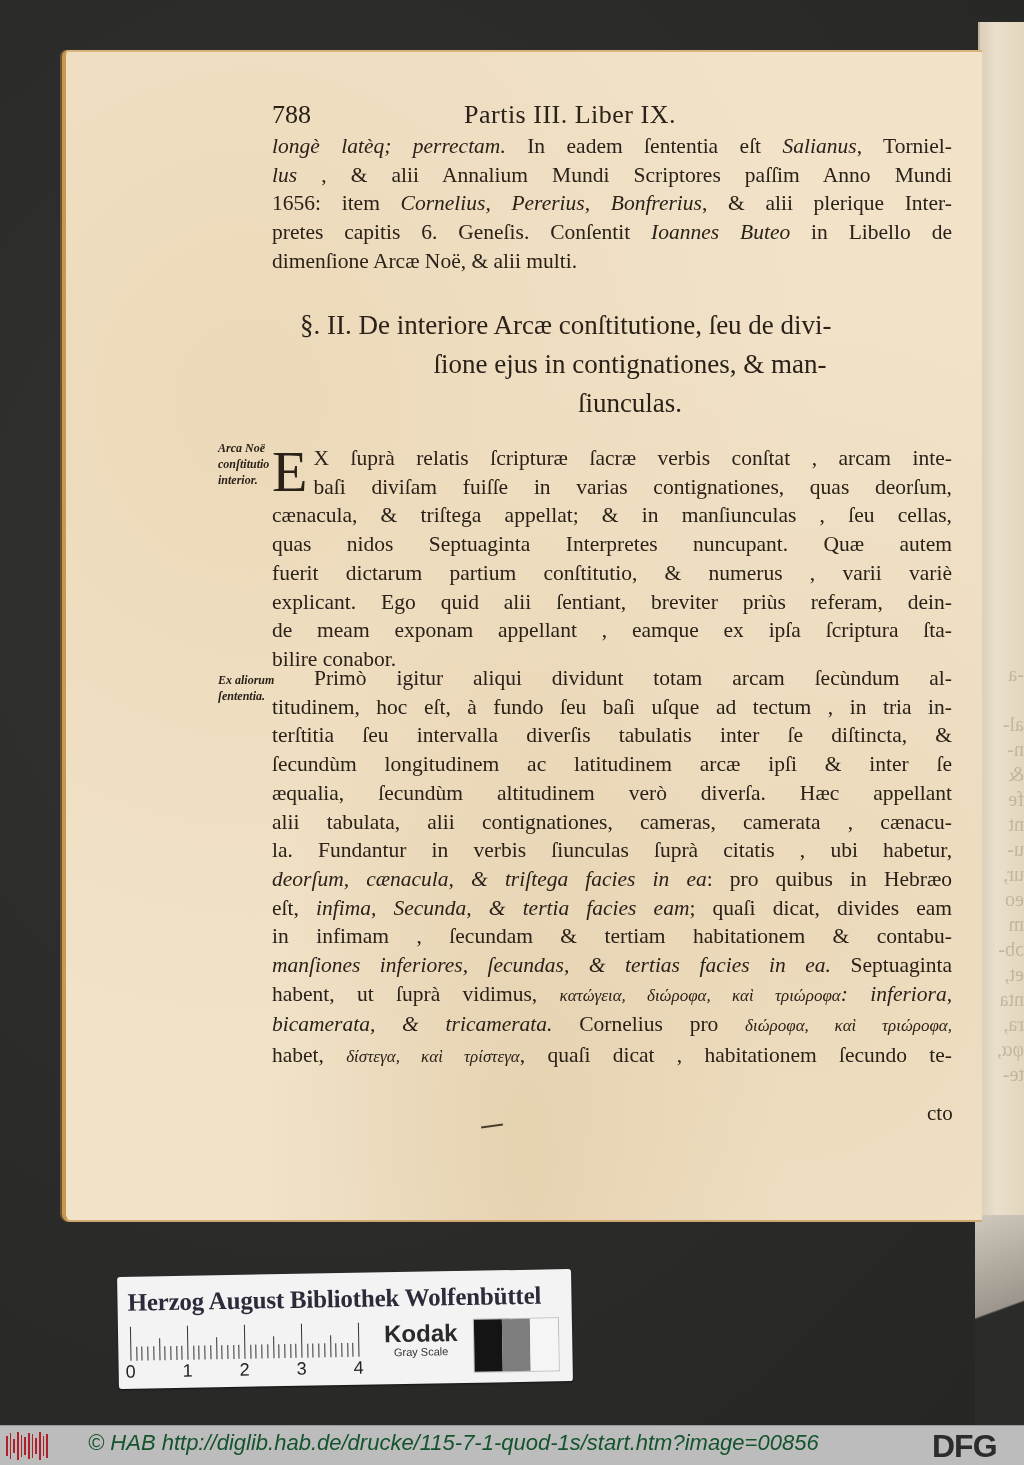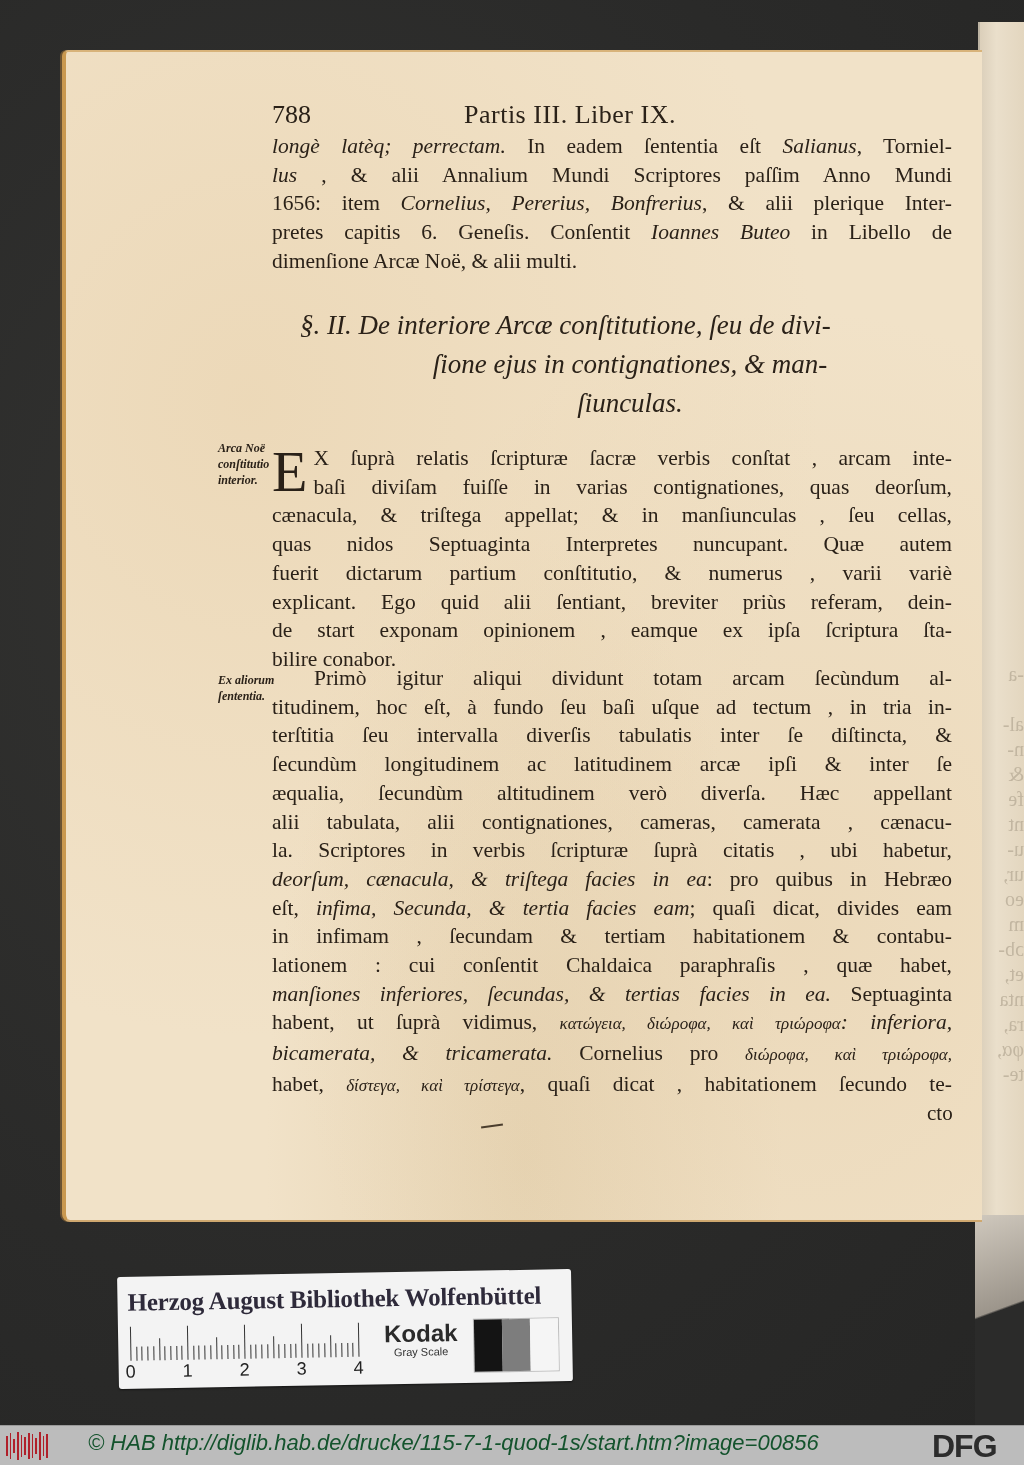--- a/index.html
+++ b/index.html
@@ -52,21 +52,21 @@
     position:absolute; left:272px; width:680px;
     font-family:"Liberation Serif", serif; color:#2a2118;
     font-size:21.5px; line-height:28.7px;
   }
   .body-text .ln { display:block; white-space:nowrap; text-align:justify; text-align-last:justify; }
   .body-text .ln.last { text-align-last:left; }
   .it { font-style:italic; }
   .block1 { top:132px; }
   .heading {
     position:absolute; left:300px; top:306px; width:660px;
-    font-family:"Liberation Serif", serif; font-style:italic; color:#2a2118;
+    font-family:"Liberation Serif", serif; color:#2a2118;
     font-size:27px; line-height:39px; text-align:center;
   }
   .heading .ln { display:block; white-space:nowrap; }
   .heading .ln.first { text-align:left; }
   .block2 { top:444px; }
   .dropcap {
     float:left; font-size:58px; line-height:48px; margin:4px 6px 0 0;
     font-family:"Liberation Serif", serif;
   }
   .block3 { top:664px; }
@@ -169,36 +169,35 @@
 <div class="margin-note note2">Ex aliorum ſententia.</div>
 
 <div class="body-text block2">
   <span class="dropcap">E</span>
   <span class="ln">X ſuprà relatis ſcripturæ ſacræ verbis conſtat , arcam inte-</span>
   <span class="ln">baſi diviſam fuiſſe in varias contignationes, quas deorſum,</span>
   <span class="ln">cænacula, &amp; triſtega appellat; &amp; in manſiunculas , ſeu cellas,</span>
   <span class="ln">quas nidos Septuaginta Interpretes nuncupant.  Quæ autem</span>
   <span class="ln">fuerit dictarum partium conſtitutio, &amp; numerus  ,  varii variè</span>
   <span class="ln">explicant. Ego quid alii ſentiant, breviter priùs referam, dein-</span>
-  <span class="ln">de start exponam opinionem ,  eamque ex ipſa ſcriptura ſta-</span>
+  <span class="ln">de meam exponam appellant ,  eamque ex ipſa ſcriptura ſta-</span>
   <span class="ln last">bilire conabor.</span>
 </div>
 
 <div class="body-text block3">
   <span class="ln indent">Primò igitur aliqui dividunt totam arcam ſecùndum al-</span>
   <span class="ln">titudinem, hoc eſt, à fundo ſeu baſi uſque ad tectum , in tria in-</span>
   <span class="ln">terſtitia ſeu intervalla diverſis tabulatis inter  ſe diſtincta, &amp;</span>
   <span class="ln">ſecundùm longitudinem  ac latitudinem  arcæ ipſi &amp; inter ſe</span>
   <span class="ln">æqualia, ſecundùm altitudinem verò diverſa.  Hæc appellant</span>
   <span class="ln">alii tabulata, alii contignationes, cameras, camerata , cænacu-</span>
-  <span class="ln">la. Scriptores in verbis ſcripturæ ſuprà citatis  ,  ubi habetur,</span>
+  <span class="ln">la. Fundantur in verbis ſiunculas ſuprà citatis  ,  ubi habetur,</span>
   <span class="ln"><span class="it">deorſum, cænacula,  &amp; triſtega facies in ea</span><span>: pro quibus in Hebræo</span></span>
   <span class="ln"><span>eſt, </span><span class="it">infima, Secunda, &amp; tertia facies eam</span><span>; quaſi dicat, divides eam</span></span>
   <span class="ln">in infimam ,  ſecundam &amp; tertiam habitationem &amp; contabu-</span>
-  <span class="ln">lationem : cui conſentit Chaldaica paraphraſis  ,  quæ habet,</span>
   <span class="ln"><span class="it">manſiones inferiores, ſecundas, &amp; tertias facies in ea.</span><span> Septuaginta</span></span>
   <span class="ln"><span>habent, ut ſuprà vidimus, </span><span class="greek">κατώγεια, διώροφα, καὶ τριώροφα</span><span class="it">: inferiora,</span></span>
   <span class="ln"><span class="it">bicamerata, &amp; tricamerata.</span><span> Cornelius pro </span><span class="greek">διώροφα, καὶ τριώροφα,</span></span>
   <span class="ln"><span>habet, </span><span class="greek">δίστεγα, καὶ τρίστεγα</span><span>, quaſi dicat ,  habitationem ſecundo te-</span></span>
 </div>
 <div class="catchword">cto</div>
 <div class="mark"></div>
 
 <div class="target">
   <div class="lib">Herzog August Bibliothek Wolfenbüttel</div>

